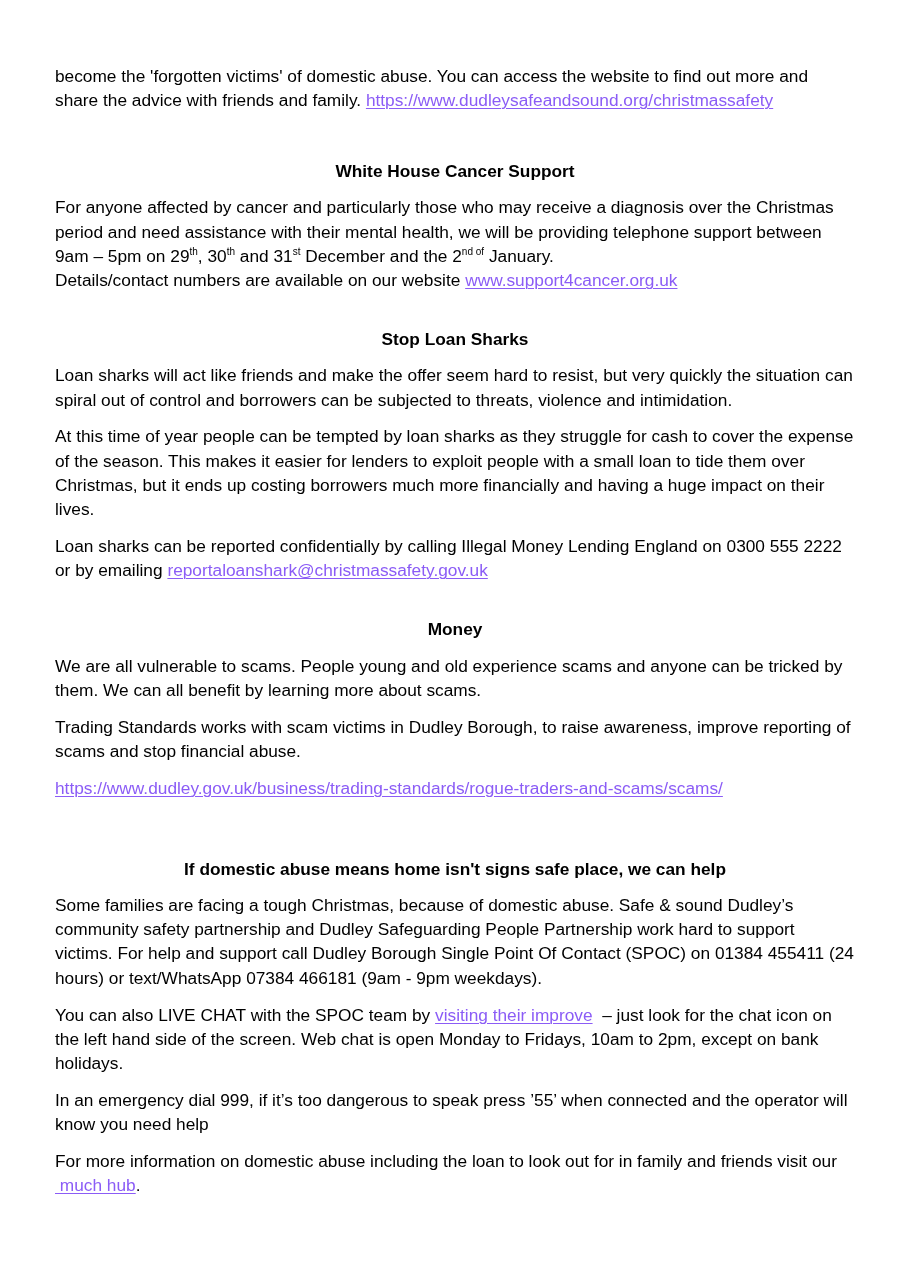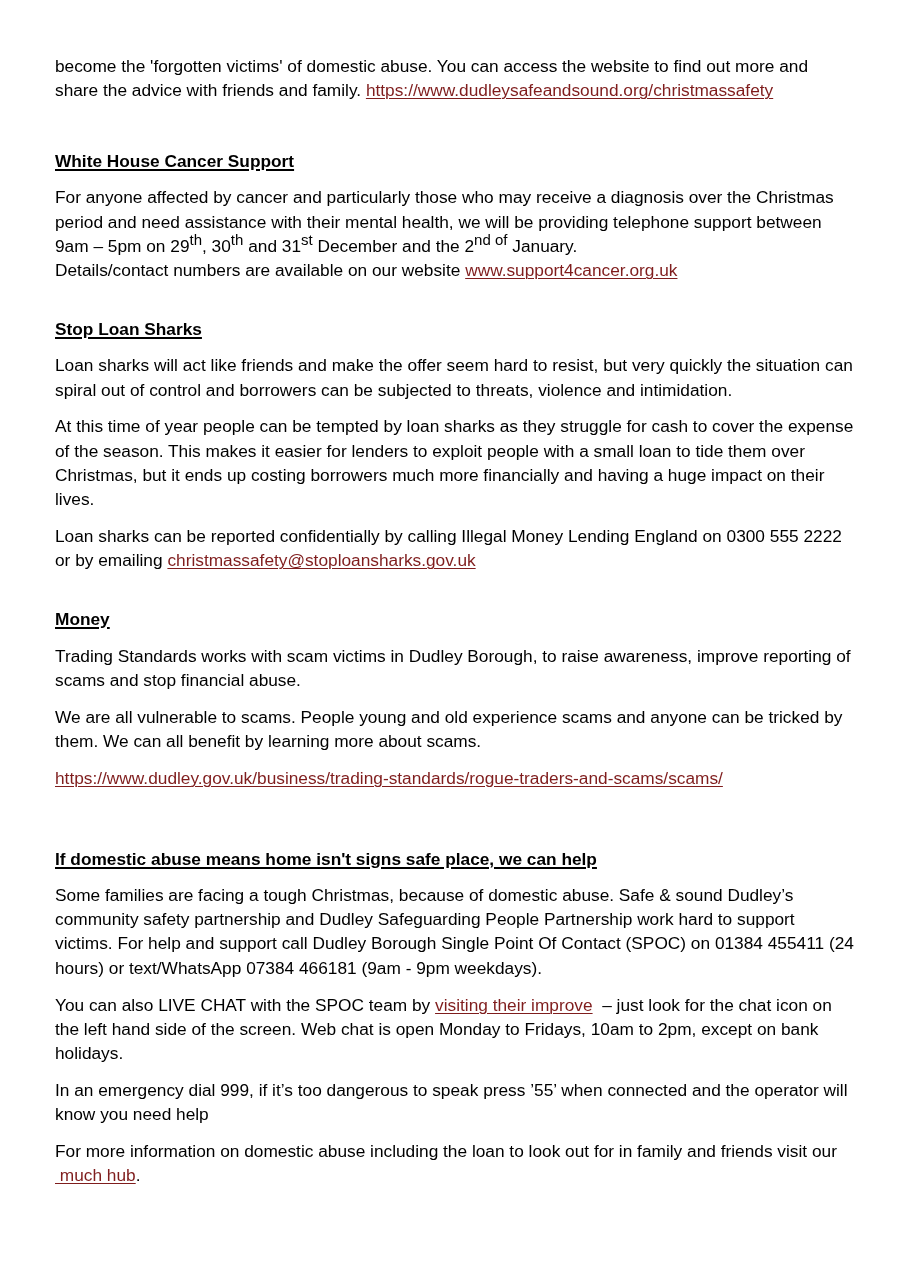--- a/index.html
+++ b/index.html
@@ -3,26 +3,26 @@
   <meta charset="utf-8">
   <style>
     html, body { margin: 0; padding: 0; background: #ffffff; }
     body {
       width: 905px; height: 1280px; position: relative; overflow: hidden;
       font-family: "Liberation Sans", sans-serif;
       color: #000000;
       font-size: 17.3px;
       line-height: 24.3px;
     }
-    .page { position: absolute; left: 55px; top: 54px; width: 800px; }
+    .page { position: absolute; left: 55px; top: 64px; width: 800px; }
     p { margin: 0; }
     .para { margin-bottom: 12.5px; }
-    .heading { font-weight: bold; text-decoration: underline; text-decoration-thickness: 1.5px; text-underline-offset: 2px; margin-bottom: 12px; }
-    a { color: #7f1d1d; text-decoration: underline; text-underline-offset: 2px; text-decoration-thickness: 1px; }
-    sup { font-size: 15px; line-height: 0; vertical-align: 7px; }
+    .heading { font-weight: bold; text-decoration-thickness: 1.5px; text-underline-offset: 2px; margin-bottom: 12px; text-align: center; }
+    a { color: #8b5cf6; text-decoration: underline; text-underline-offset: 2px; text-decoration-thickness: 1px; }
+    sup { font-size: 10px; line-height: 0; vertical-align: 7px; }
     .gap-big { height: 34px; }
     .gap-med { height: 22px; }
     .gap-xl { height: 44px; }
   </style>
 </head>
 <body>
 
 <div class="page">
 
   <p class="para">
@@ -33,27 +33,27 @@
   <div class="gap-big"></div>
 
   <p class="heading">White House Cancer Support</p>
   <p class="para"><span>For anyone affected by cancer and particularly those who may receive a diagnosis over the Christmas period and need assistance with their mental health, we will be providing telephone support between 9am – 5pm on 29</span><sup>th</sup><span>, 30</span><sup>th</sup><span> and 31</span><sup>st</sup><span> December and the 2</span><sup>nd of</sup><span> January.</span><br><span>Details/contact numbers are available on our website </span><a href="#">www.support4cancer.org.uk</a></p>
 
   <div class="gap-med"></div>
 
   <p class="heading">Stop Loan Sharks</p>
   <p class="para">Loan sharks will act like friends and make the offer seem hard to resist, but very quickly the situation can spiral out of control and borrowers can be subjected to threats, violence and intimidation.</p>
   <p class="para">At this time of year people can be tempted by loan sharks as they struggle for cash to cover the expense of the season. This makes it easier for lenders to exploit people with a small loan to tide them over Christmas, but it ends up costing borrowers much more financially and having a huge impact on their lives.</p>
-  <p class="para"><span>Loan sharks can be reported confidentially by calling Illegal Money Lending England on 0300 555 2222 or by emailing </span><a href="#">christmassafety@stoploansharks.gov.uk</a></p>
+  <p class="para"><span>Loan sharks can be reported confidentially by calling Illegal Money Lending England on 0300 555 2222 or by emailing </span><a href="#">reportaloanshark@christmassafety.gov.uk</a></p>
 
   <div class="gap-med"></div>
 
   <p class="heading">Money</p>
+  <p class="para">We are all vulnerable to scams. People young and old experience scams and anyone can be tricked by them. We can all benefit by learning more about scams.</p>
   <p class="para">Trading Standards works with scam victims in Dudley Borough, to raise awareness, improve reporting of scams and stop financial abuse.</p>
-  <p class="para">We are all vulnerable to scams. People young and old experience scams and anyone can be tricked by them. We can all benefit by learning more about scams.</p>
   <p class="para"><a href="#">https://www.dudley.gov.uk/business/trading-standards/rogue-traders-and-scams/scams/</a></p>
 
   <div class="gap-xl"></div>
 
   <p class="heading">If domestic abuse means home isn't signs safe place, we can help</p>
   <p class="para">Some families are facing a tough Christmas, because of domestic abuse. Safe &amp; sound Dudley’s community safety partnership and Dudley Safeguarding People Partnership work hard to support victims. For help and support call Dudley Borough Single Point Of Contact (SPOC) on 01384 455411 (24 hours) or text/WhatsApp 07384 466181 (9am - 9pm weekdays).</p>
   <p class="para"><span>You can also LIVE CHAT with the SPOC team by </span><a href="#">visiting their improve</a><span style="white-space: pre-wrap;">  – just look for the chat icon on the left hand side of the screen. Web chat is open Monday to Fridays, 10am to 2pm, except on bank holidays.</span></p>
   <p class="para">In an emergency dial 999, if it’s too dangerous to speak press ’55’ when connected and the operator will know you need help</p>
   <p class="para"><span>For more information on domestic abuse including the loan to look out for in family and friends visit our</span><a href="#" style="white-space: pre;"> much hub</a><span>.</span></p>
 

